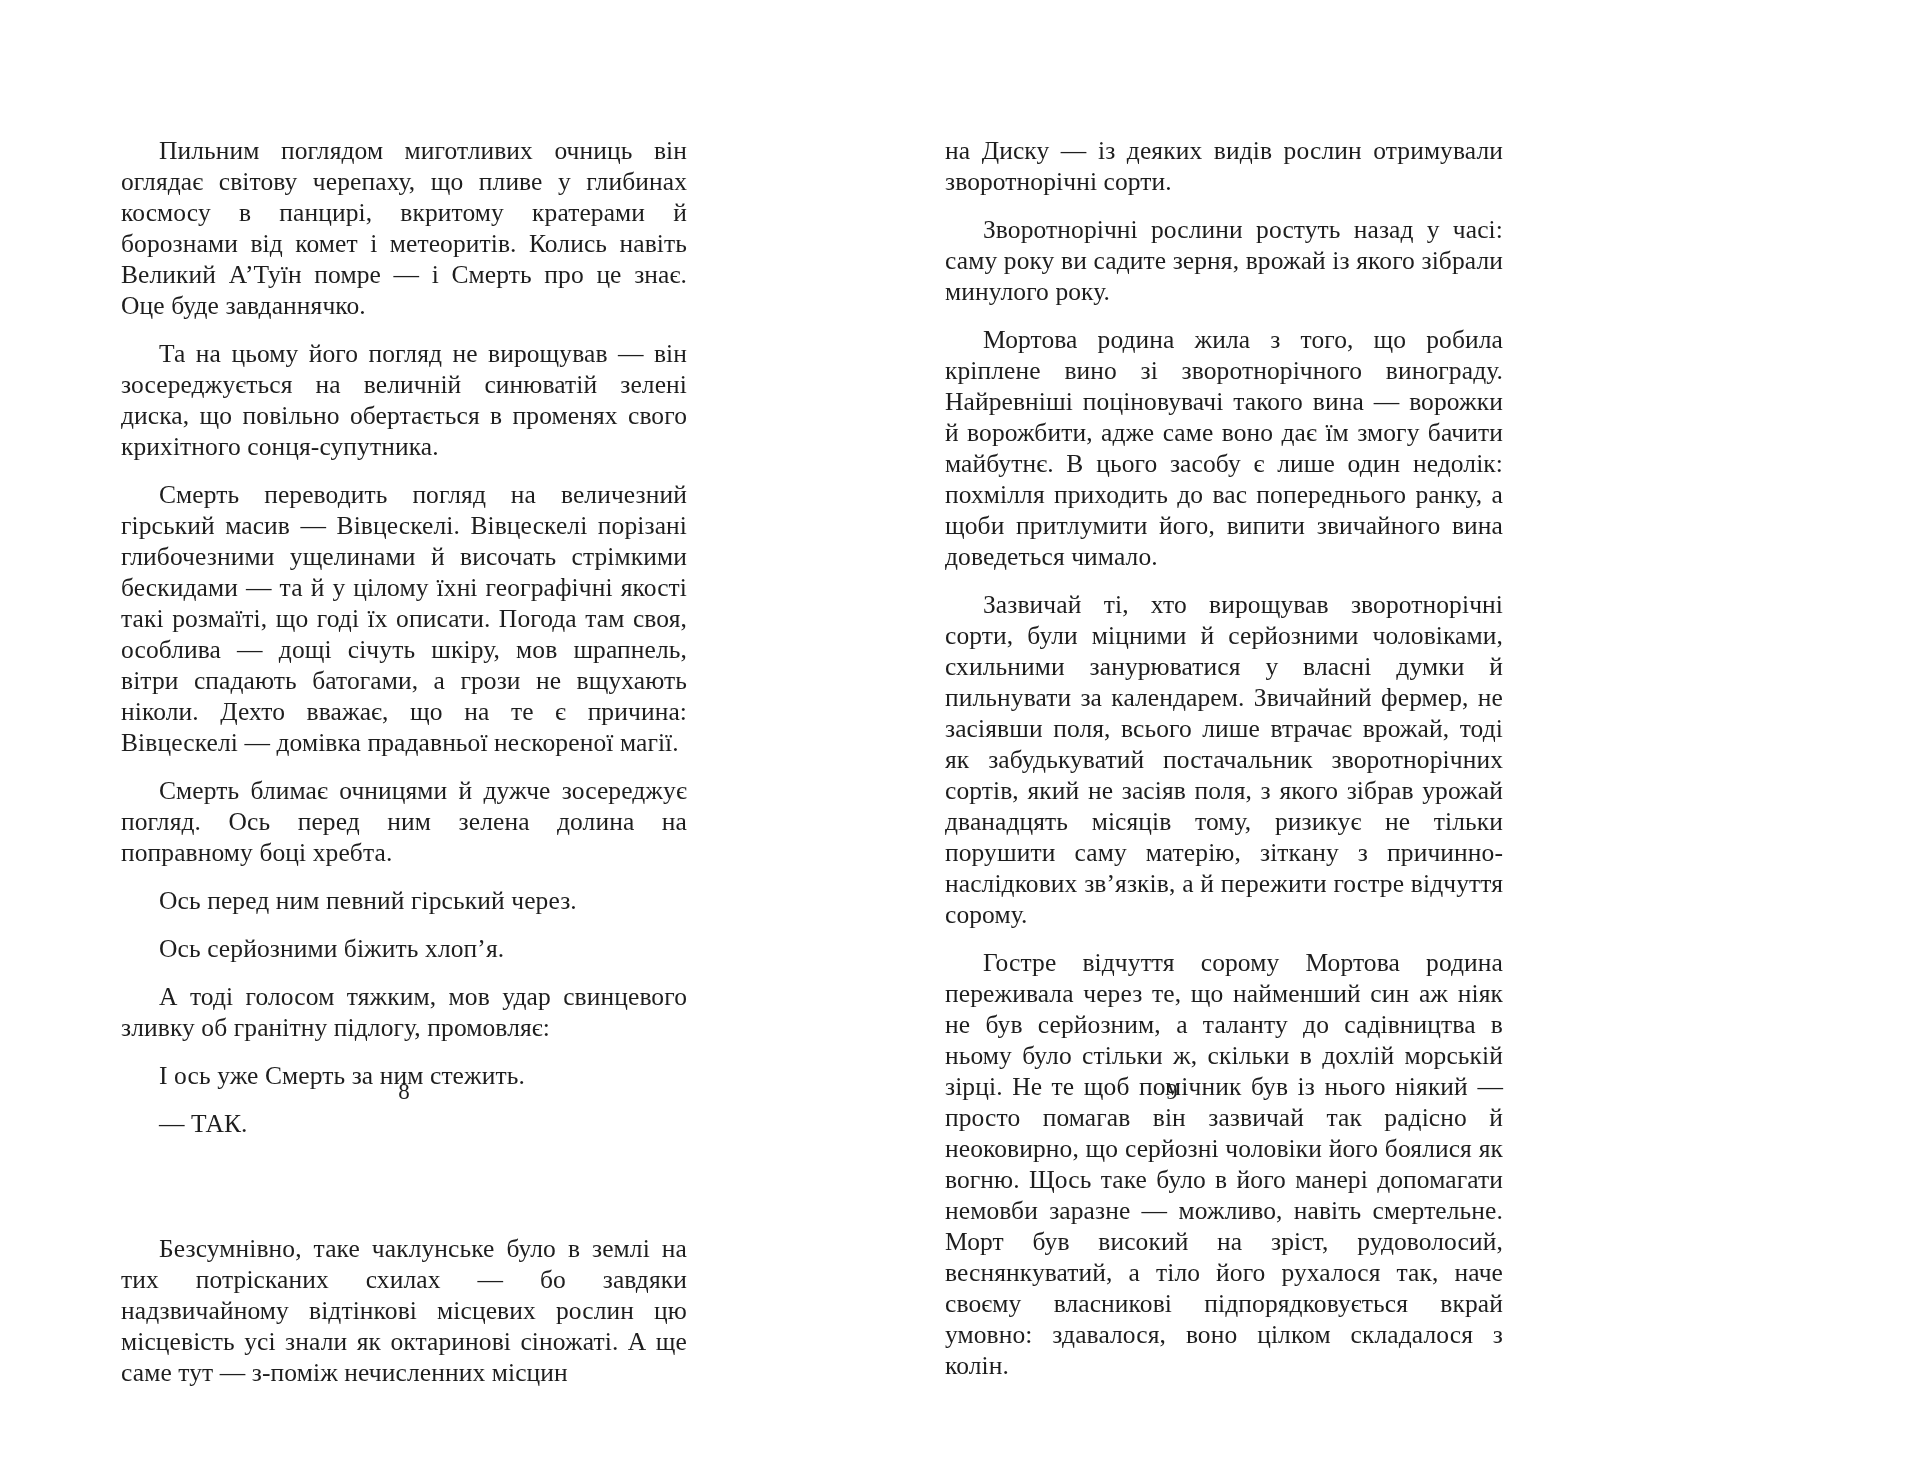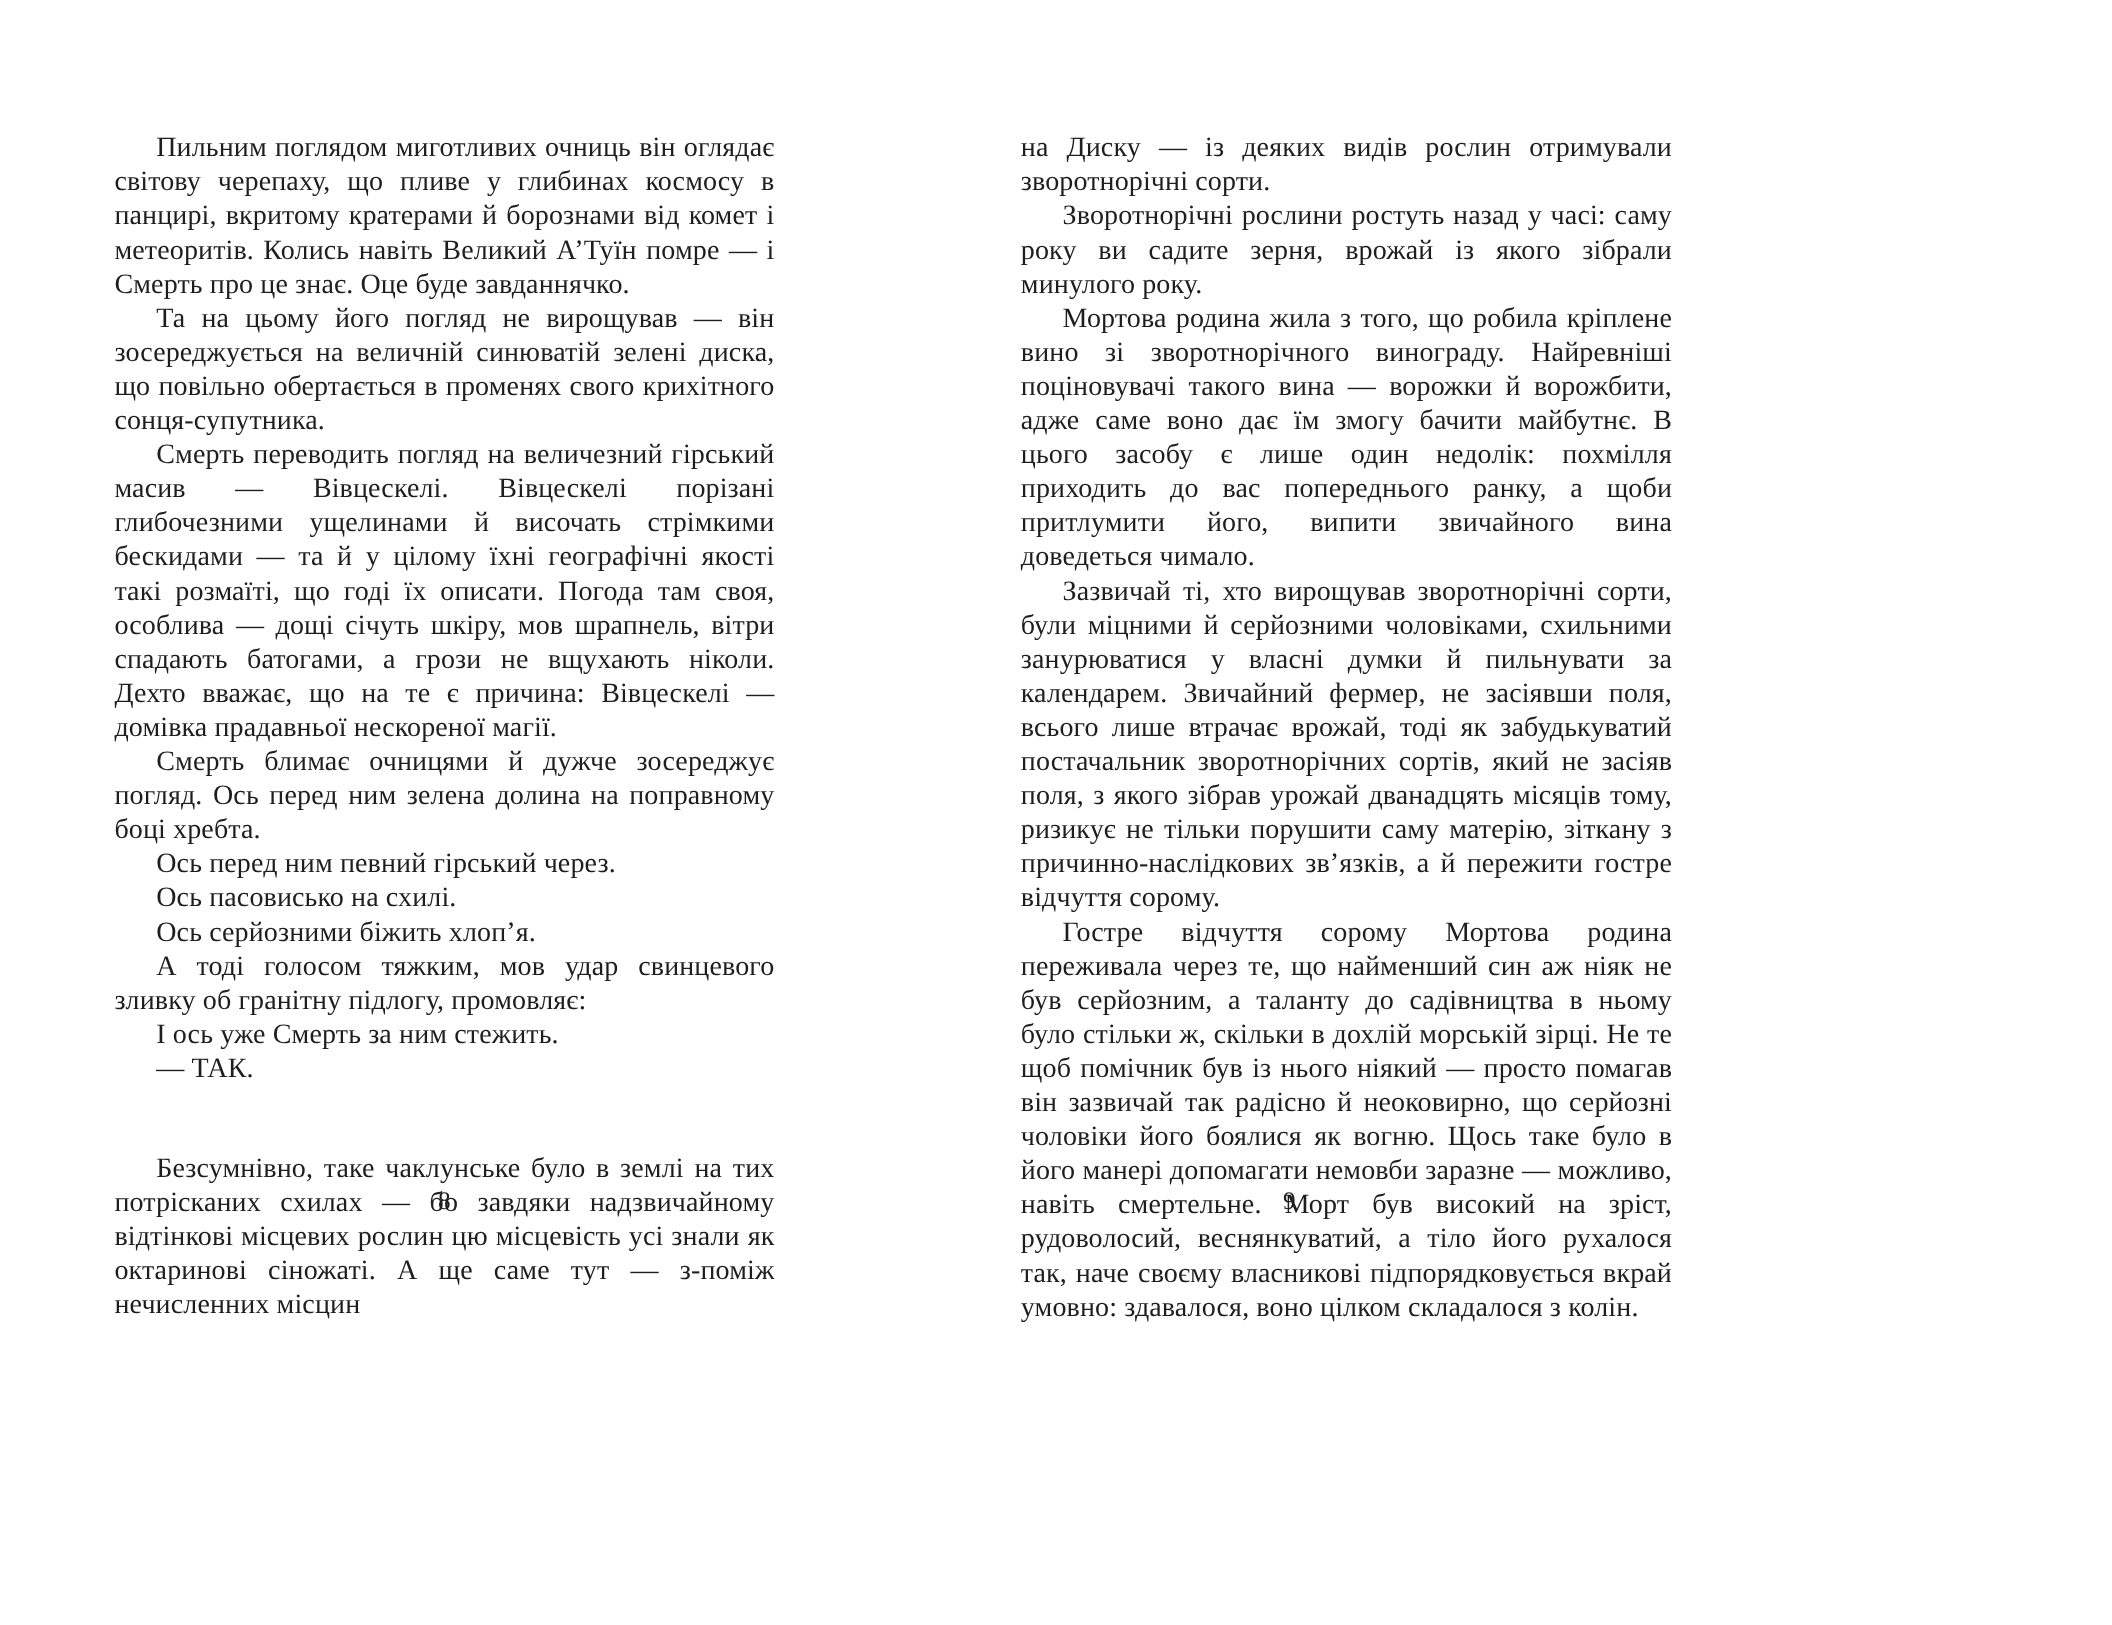--- a/index.html
+++ b/index.html
@@ -26,21 +26,21 @@
   }
   .page-left {
     left: 104px;
     width: 600px;
   }
   .page-right {
     left: 928px;
     width: 592px;
   }
   .para {
-    margin: 0;
+    margin: 17px;
     font-size: 25.5px;
     line-height: 31px;
     text-align: justify;
     hyphens: auto;
     -webkit-hyphens: auto;
     letter-spacing: 0.1px;
   }
   .para.indent {
     text-indent: 38px;
   }
@@ -70,21 +70,20 @@
 <body>
 
 <div class="spread">
 
   <section class="page page-left">
       <p class="para indent">Пильним поглядом миготливих очниць він оглядає світову черепаху, що пливе у глибинах космосу в панцирі, вкритому кратерами й борознами від комет і метеоритів. Колись навіть Великий А’Туїн помре — і Смерть про це знає. Оце буде завданнячко.</p>
       <p class="para indent">Та на цьому його погляд не вирощував — він зосереджується на величній синюватій зелені диска, що повільно обертається в променях свого крихітного сонця-супутника.</p>
       <p class="para indent">Смерть переводить погляд на величезний гірський масив — Вівцескелі. Вівцескелі порізані глибочезними ущелинами й височать стрімкими бескидами — та й у цілому їхні географічні якості такі розмаїті, що годі їх описати. Погода там своя, особлива — дощі січуть шкіру, мов шрапнель, вітри спадають батогами, а грози не вщухають ніколи. Дехто вважає, що на те є причина: Вівцескелі — домівка прадавньої нескореної магії.</p>
       <p class="para indent">Смерть блимає очницями й дужче зосереджує погляд. Ось перед ним зелена долина на поправному боці хребта.</p>
       <p class="para indent">Ось перед ним певний гірський через.</p>
-      <p class="para indent">Ось пасовисько на схилі.</p>
       <p class="para indent">Ось серйозними біжить хлоп’я.</p>
       <p class="para indent">А тоді голосом тяжким, мов удар свинцевого зливку об гранітну підлогу, промовляє:</p>
       <p class="para indent">І ось уже Смерть за ним стежить.</p>
       <p class="para indent">— ТАК.</p>
       <div class="spacer"></div>
       <p class="para indent">Безсумнівно, таке чаклунське було в землі на тих потрісканих схилах — бо завдяки надзвичайному відтінкові місцевих рослин цю місцевість усі знали як октаринові сіножаті. А ще саме тут — з-поміж нечисленних місцин</p>
     </section>
 
   <section class="page page-right">
       <p class="para">на Диску — із деяких видів рослин отримували зворотнорічні сорти.</p>

